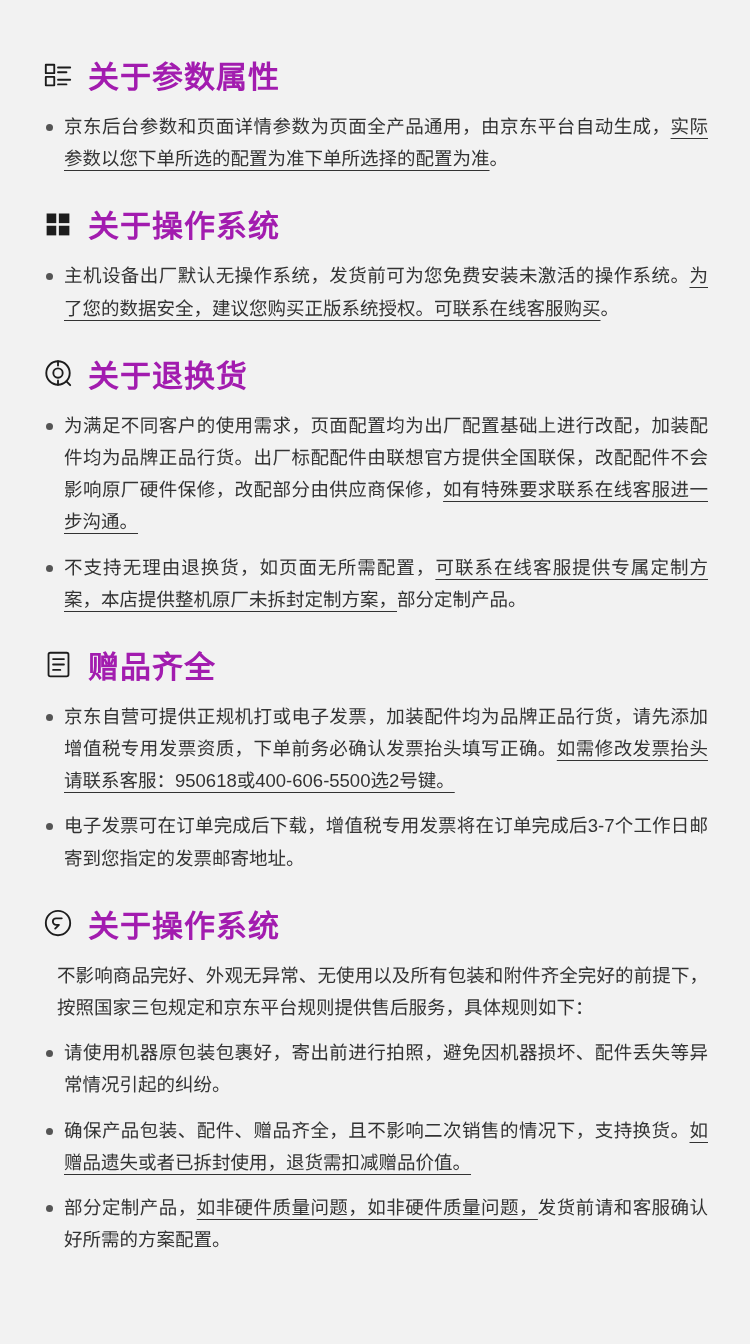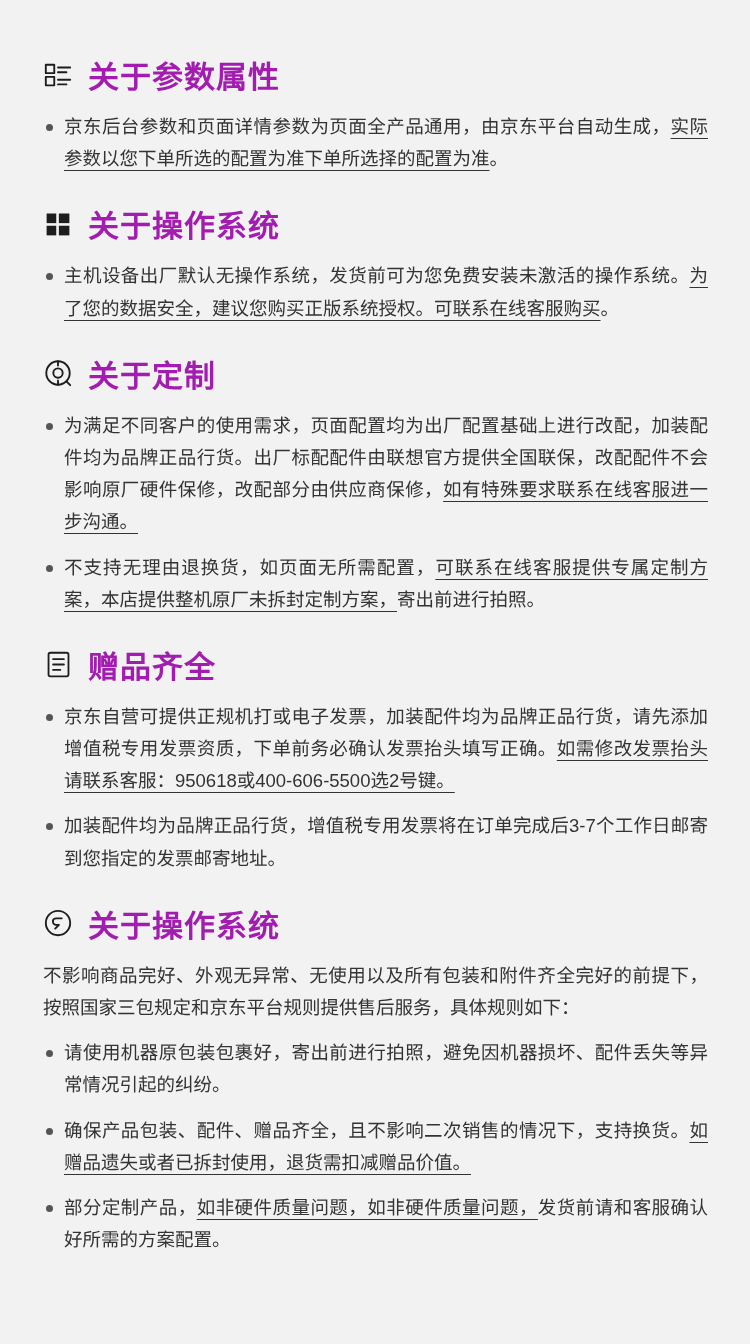--- a/index.html
+++ b/index.html
@@ -80,21 +80,21 @@
     content: "";
     position: absolute;
     left: 4px;
     top: 13px;
     width: 7px;
     height: 7px;
     border-radius: 50%;
     background: #555555;
   }
   p.plain {
-    margin: 0 0 13px 1px;
+    margin: 0 0 13px 15px;
     font-size: 18.5px;
     line-height: 1.74;
     color: #333333;
     text-align: justify;
   }
   .u {
     text-decoration: underline;
     text-underline-offset: 5px;
     text-decoration-thickness: 1px;
   }
@@ -145,42 +145,42 @@
         <div class="section-head">
           <span class="sec-icon">
             <svg viewBox="0 0 32 32" width="30" height="30">
               <circle cx="16" cy="16" r="12.5" stroke="#1d1d1d" fill="none" stroke-width="2" stroke-linecap="round" stroke-linejoin="round"></circle>
               <circle cx="16" cy="16" r="5" stroke="#1d1d1d" fill="none" stroke-width="2" stroke-linecap="round" stroke-linejoin="round"></circle>
               <line x1="16" y1="3.5" x2="16" y2="8" stroke="#1d1d1d" fill="none" stroke-width="2" stroke-linecap="round" stroke-linejoin="round"></line>
               <line x1="16" y1="24" x2="16" y2="28.5" stroke="#1d1d1d" fill="none" stroke-width="2" stroke-linecap="round" stroke-linejoin="round"></line>
               <line x1="25" y1="25" x2="29" y2="29" stroke="#1d1d1d" fill="none" stroke-width="2" stroke-linecap="round" stroke-linejoin="round"></line>
             </svg>
           </span>
-          <span class="section-title">关于定制</span>
+          <span class="section-title">关于退换货</span>
         </div>
         <ul class="items">
           <li><span>为满足不同客户的使用需求，页面配置均为出厂配置基础上进行改配，加装配件均为品牌正品行货。出厂标配配件由联想官方提供全国联保，改配配件不会影响原厂硬件保修，改配部分由供应商保修，</span><span class="u">如有特殊要求联系在线客服进一步沟通。</span></li>
-          <li><span>不支持无理由退换货，如页面无所需配置，</span><span class="u">可联系在线客服提供专属定制方案，本店提供整机原厂未拆封定制方案，</span><span>寄出前进行拍照。</span></li>
+          <li><span>不支持无理由退换货，如页面无所需配置，</span><span class="u">可联系在线客服提供专属定制方案，本店提供整机原厂未拆封定制方案，</span><span>部分定制产品。</span></li>
         </ul>
       </div>
       <div class="section">
         <div class="section-head">
           <span class="sec-icon">
             <svg viewBox="0 0 32 32" width="29" height="29">
               <rect x="5" y="3" width="22" height="26" rx="2" stroke="#1d1d1d" fill="none" stroke-width="2" stroke-linecap="round" stroke-linejoin="round"></rect>
               <line x1="10" y1="10" x2="22" y2="10" stroke="#1d1d1d" fill="none" stroke-width="2" stroke-linecap="round" stroke-linejoin="round"></line>
               <line x1="10" y1="16" x2="22" y2="16" stroke="#1d1d1d" fill="none" stroke-width="2" stroke-linecap="round" stroke-linejoin="round"></line>
               <line x1="10" y1="22" x2="18" y2="22" stroke="#1d1d1d" fill="none" stroke-width="2" stroke-linecap="round" stroke-linejoin="round"></line>
             </svg>
           </span>
           <span class="section-title">赠品齐全</span>
         </div>
         <ul class="items">
           <li><span>京东自营可提供正规机打或电子发票，加装配件均为品牌正品行货，请先添加增值税专用发票资质，下单前务必确认发票抬头填写正确。</span><span class="u">如需修改发票抬头请联系客服：950618或400-606-5500选2号键。</span></li>
-          <li><span>加装配件均为品牌正品行货，增值税专用发票将在订单完成后3-7个工作日邮寄到您指定的发票邮寄地址。</span></li>
+          <li><span>电子发票可在订单完成后下载，增值税专用发票将在订单完成后3-7个工作日邮寄到您指定的发票邮寄地址。</span></li>
         </ul>
       </div>
       <div class="section">
         <div class="section-head">
           <span class="sec-icon">
             <svg viewBox="0 0 32 32" width="30" height="30">
               <circle cx="16" cy="16" r="13" stroke="#1d1d1d" fill="none" stroke-width="2" stroke-linecap="round" stroke-linejoin="round"></circle>
               <path d="M20 11 h-6 a3.5 3.5 0 0 0 0 7 h3 l-4 4" stroke="#1d1d1d" fill="none" stroke-width="2" stroke-linecap="round" stroke-linejoin="round"></path>
             </svg>
           </span>

